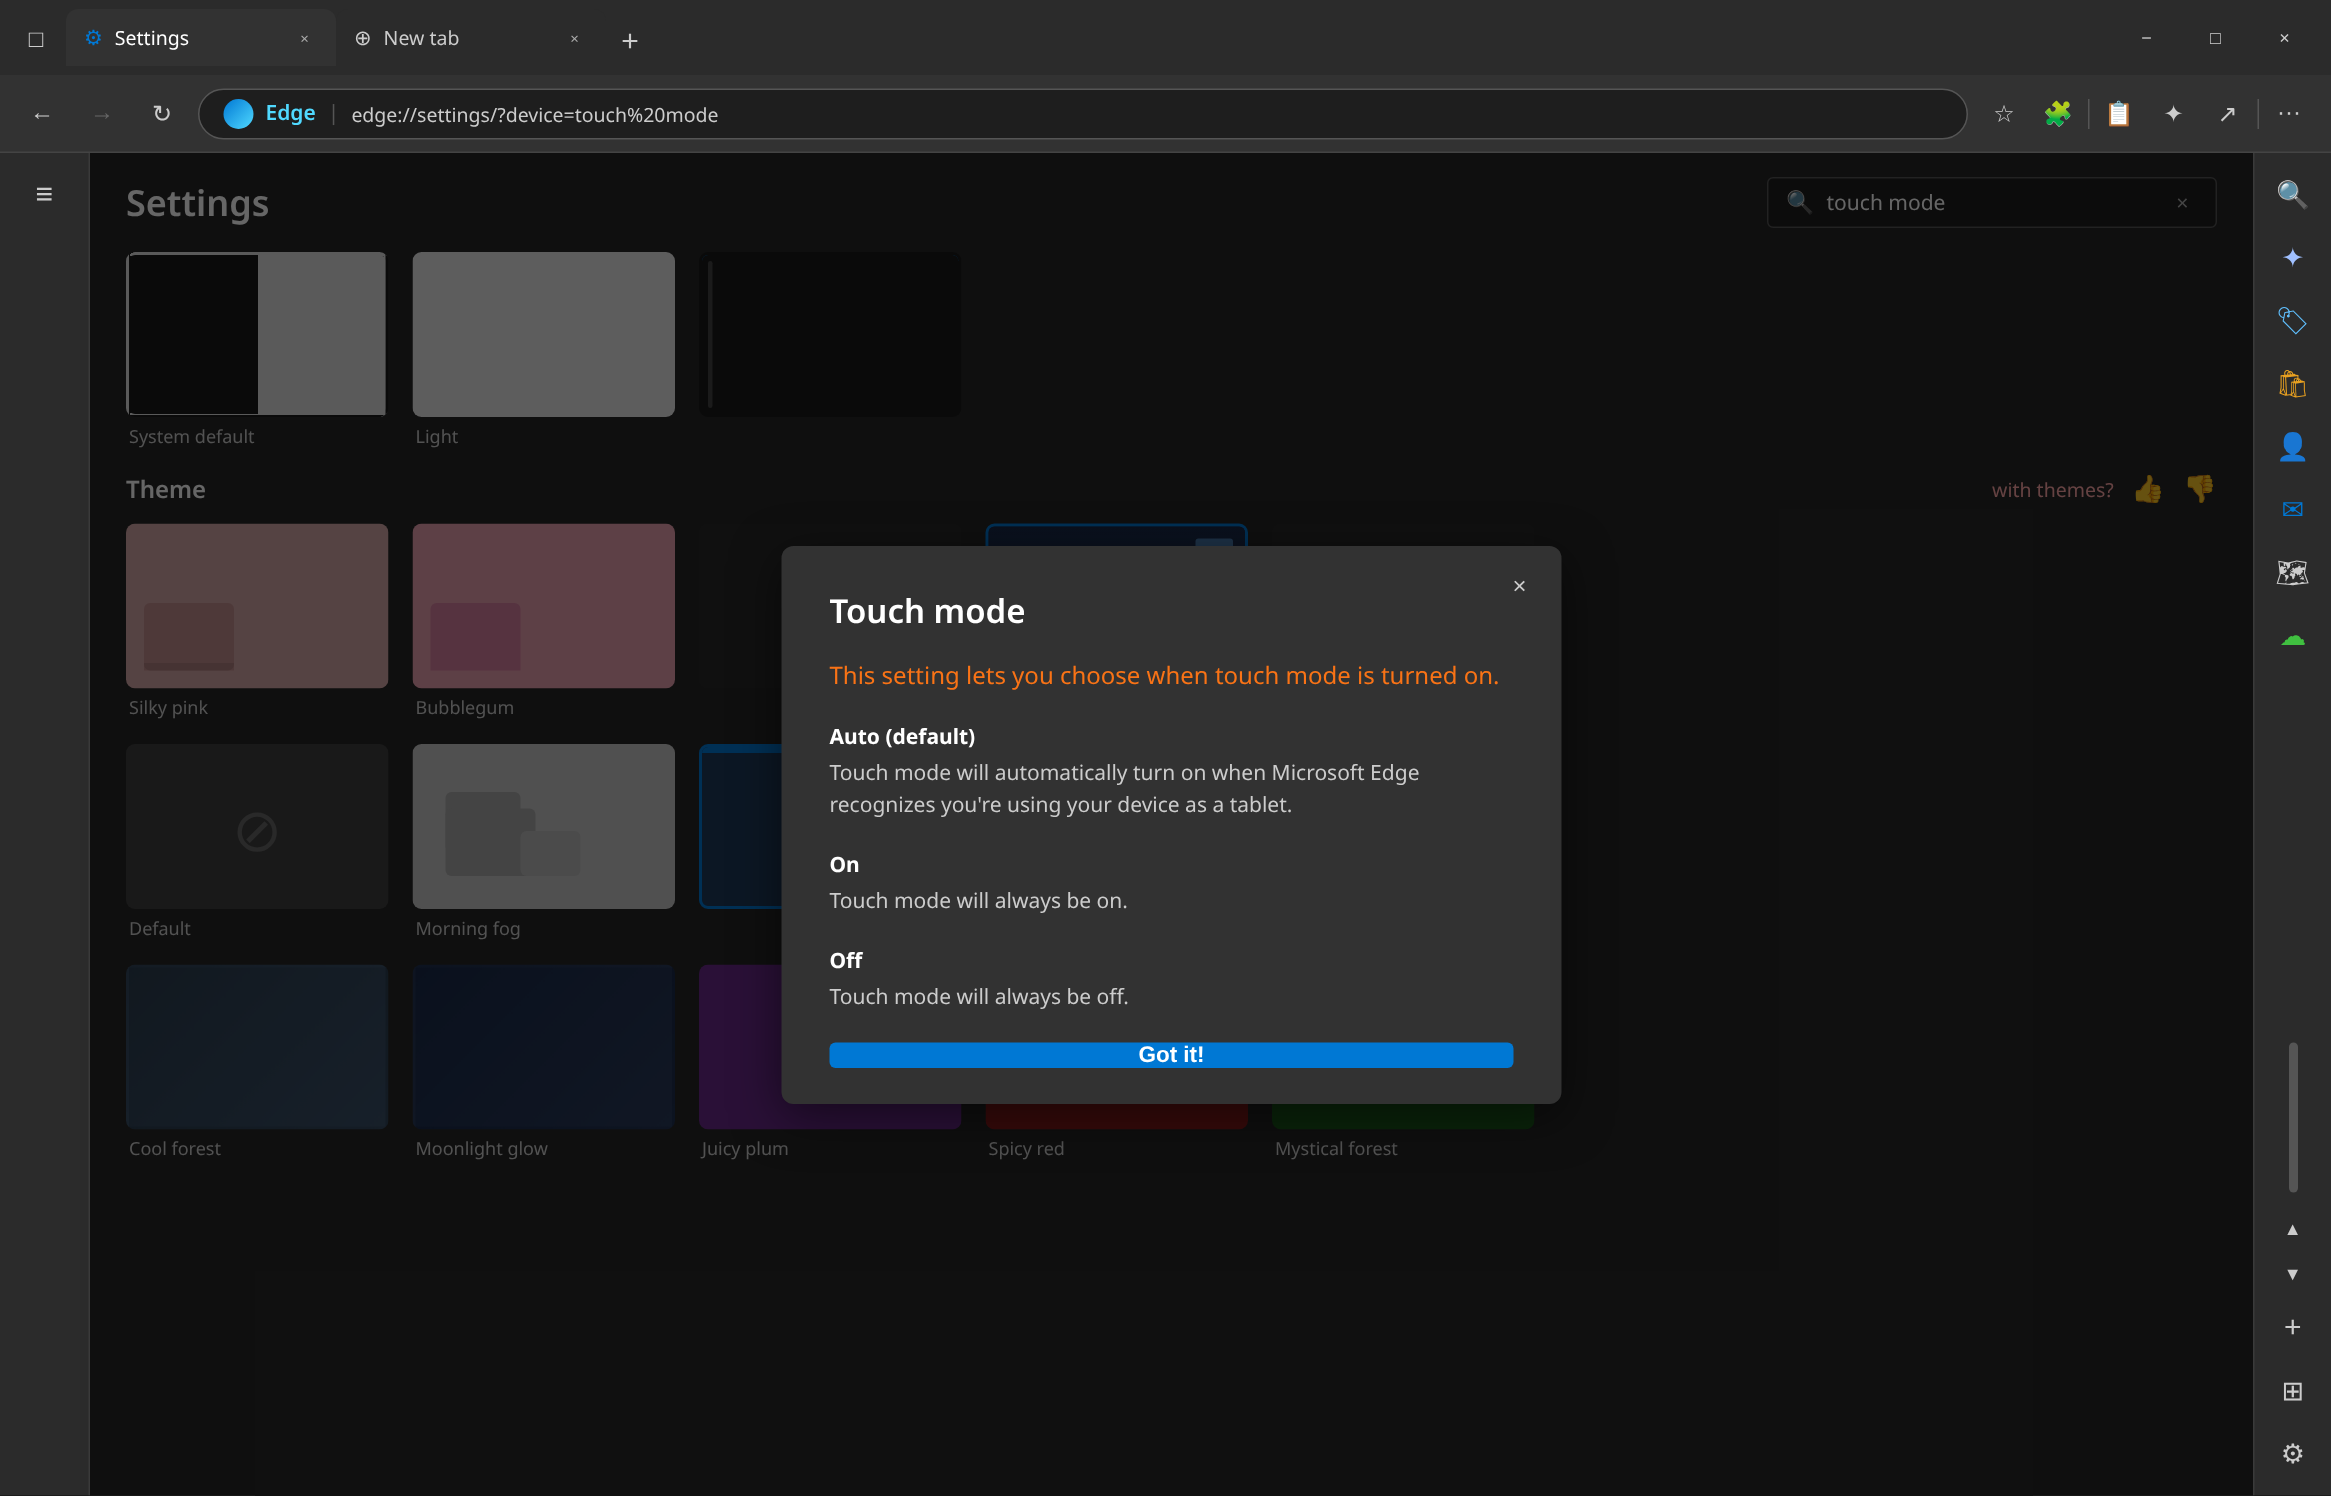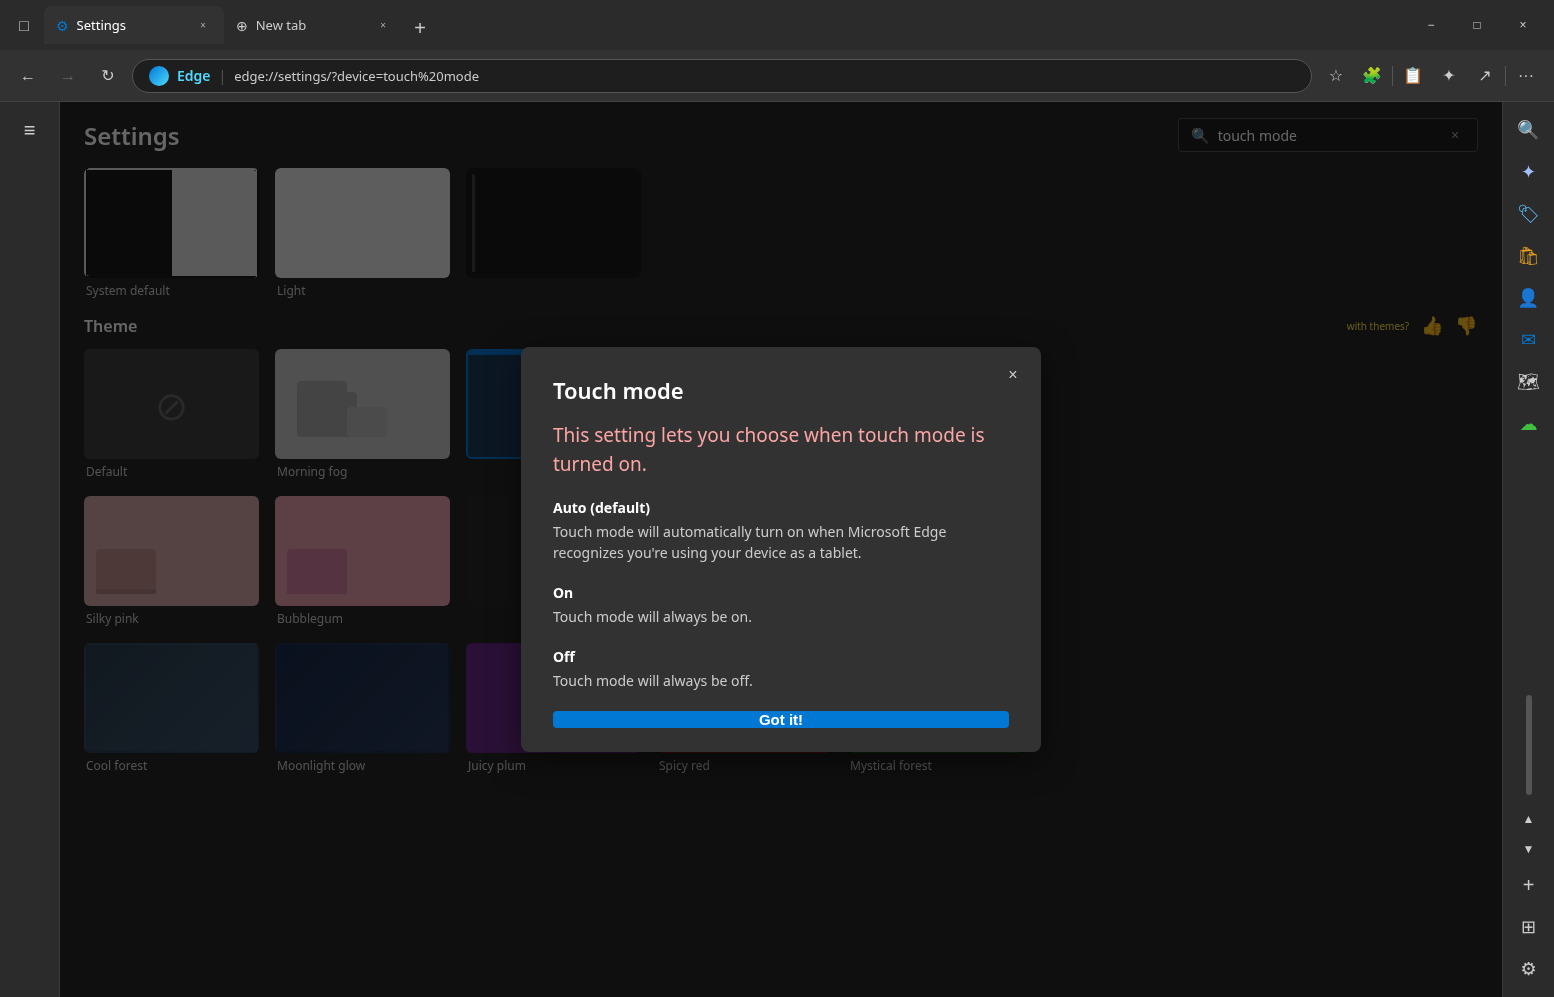--- a/index.html
+++ b/index.html
@@ -331,22 +331,22 @@
       align-items: center;
       justify-content: center;
     }
     .modal-title {
       font-size: 22px;
       font-weight: 600;
       color: #fff;
       margin-bottom: 16px;
     }
     .modal-desc {
-      font-size: 19px;
-      color: #fca5a5;
+      font-size: 16px;
+      color: #f97316;
       line-height: 1.5;
       margin-bottom: 20px;
     }
     .modal-section-title {
       font-size: 14px;
       font-weight: 700;
       color: #fff;
       margin-bottom: 4px;
     }
     .modal-section-desc {
@@ -518,23 +518,54 @@
           <div style="position:absolute;top:0;left:0;right:0;height:4px;background:#0078d4;"></div>
           <div style="position:absolute;top:0;left:0;right:0;height:100%;background:#1a1a1a;"></div>
           <div style="position:absolute;left:4px;top:4px;width:3px;height:calc(100% - 8px);background:#444;border-radius:2px;"></div>
         </div>
         <div class="theme-label"></div>
       </div>
     </div>
 
     <div style="display:flex;align-items:center;padding:0 24px 12px;gap:12px;">
       <span class="section-title">Theme</span>
-      <span style="color:#fde047;font-size:10px;margin-left:auto;">with themes?</span>
+      <span style="color:#fca5a5;font-size:13px;margin-left:auto;">with themes?</span>
       <button class="like-btn">👍</button>
       <button class="like-btn">👎</button>
+    </div>
+
+    <div class="theme-grid" style="padding:0 24px 16px;">
+      <div class="theme-item">
+        <div class="theme-preview" style="background:#d4a8a8;">
+          <div style="position:absolute;bottom:10px;left:10px;width:60px;height:45px;background:#c49090;border-radius:4px 4px 0 0;"></div>
+          <div style="position:absolute;bottom:10px;left:10px;width:60px;height:5px;background:#b08080;border-radius:0 0 4px 4px;"></div>
+        </div>
+        <div class="theme-label">Silky pink</div>
+      </div>
+      <div class="theme-item">
+        <div class="theme-preview" style="background:#e8a0b0;">
+          <div style="position:absolute;bottom:10px;left:10px;width:60px;height:45px;background:#d880a0;border-radius:4px 4px 0 0;"></div>
+        </div>
+        <div class="theme-label">Bubblegum</div>
+      </div>
+      <div class="theme-item">
+        <div class="theme-preview" style="background:#2a2a2a;"></div>
+        <div class="theme-label"></div>
+      </div>
+      <div class="theme-item">
+        <div class="theme-preview selected" style="background:#1a2a4a;border-color:#0078d4;">
+          <div style="position:absolute;top:0;left:0;right:0;height:100%;background:linear-gradient(180deg,#1a2a4a,#2a3a5a);"></div>
+          <div style="position:absolute;top:8px;right:8px;width:25px;height:55px;background:#4a7ab0;border-radius:2px;"></div>
+        </div>
+        <div class="theme-label"></div>
+      </div>
+      <div class="theme-item">
+        <div class="theme-preview" style="background:#2a2a2a;"></div>
+        <div class="theme-label"></div>
+      </div>
     </div>
 
     <div class="theme-grid" style="padding:0 24px 16px;">
       <div class="theme-item">
         <div class="theme-preview" style="background:#404040;display:flex;align-items:center;justify-content:center;">
           <span style="color:#666;font-size:40px;">⊘</span>
         </div>
         <div class="theme-label">Default</div>
       </div>
       <div class="theme-item">
@@ -548,51 +579,20 @@
         <div class="theme-preview selected" style="background:#1e3a5a;">
           <div style="position:absolute;top:0;left:0;right:0;height:4px;background:#0078d4;"></div>
           <div style="position:absolute;top:4px;right:0;width:30px;height:calc(100%-4px);background:#2a4a6a;"></div>
         </div>
         <div class="theme-label"></div>
       </div>
       <div class="theme-item">
         <div class="theme-preview selected" style="background:#1a3050;border-color:#0078d4;">
           <div style="position:absolute;top:0;left:0;right:0;height:4px;background:#0078d4;"></div>
           <div style="position:absolute;top:4px;right:0;width:28px;height:calc(100%-4px);background:#4a8ac8;"></div>
-        </div>
-        <div class="theme-label"></div>
-      </div>
-      <div class="theme-item">
-        <div class="theme-preview" style="background:#2a2a2a;"></div>
-        <div class="theme-label"></div>
-      </div>
-    </div>
-
-    <div class="theme-grid" style="padding:0 24px 16px;">
-      <div class="theme-item">
-        <div class="theme-preview" style="background:#d4a8a8;">
-          <div style="position:absolute;bottom:10px;left:10px;width:60px;height:45px;background:#c49090;border-radius:4px 4px 0 0;"></div>
-          <div style="position:absolute;bottom:10px;left:10px;width:60px;height:5px;background:#b08080;border-radius:0 0 4px 4px;"></div>
-        </div>
-        <div class="theme-label">Silky pink</div>
-      </div>
-      <div class="theme-item">
-        <div class="theme-preview" style="background:#e8a0b0;">
-          <div style="position:absolute;bottom:10px;left:10px;width:60px;height:45px;background:#d880a0;border-radius:4px 4px 0 0;"></div>
-        </div>
-        <div class="theme-label">Bubblegum</div>
-      </div>
-      <div class="theme-item">
-        <div class="theme-preview" style="background:#2a2a2a;"></div>
-        <div class="theme-label"></div>
-      </div>
-      <div class="theme-item">
-        <div class="theme-preview selected" style="background:#1a2a4a;border-color:#0078d4;">
-          <div style="position:absolute;top:0;left:0;right:0;height:100%;background:linear-gradient(180deg,#1a2a4a,#2a3a5a);"></div>
-          <div style="position:absolute;top:8px;right:8px;width:25px;height:55px;background:#4a7ab0;border-radius:2px;"></div>
         </div>
         <div class="theme-label"></div>
       </div>
       <div class="theme-item">
         <div class="theme-preview" style="background:#2a2a2a;"></div>
         <div class="theme-label"></div>
       </div>
     </div>
 
     <div class="theme-grid" style="padding:0 24px 16px;">

